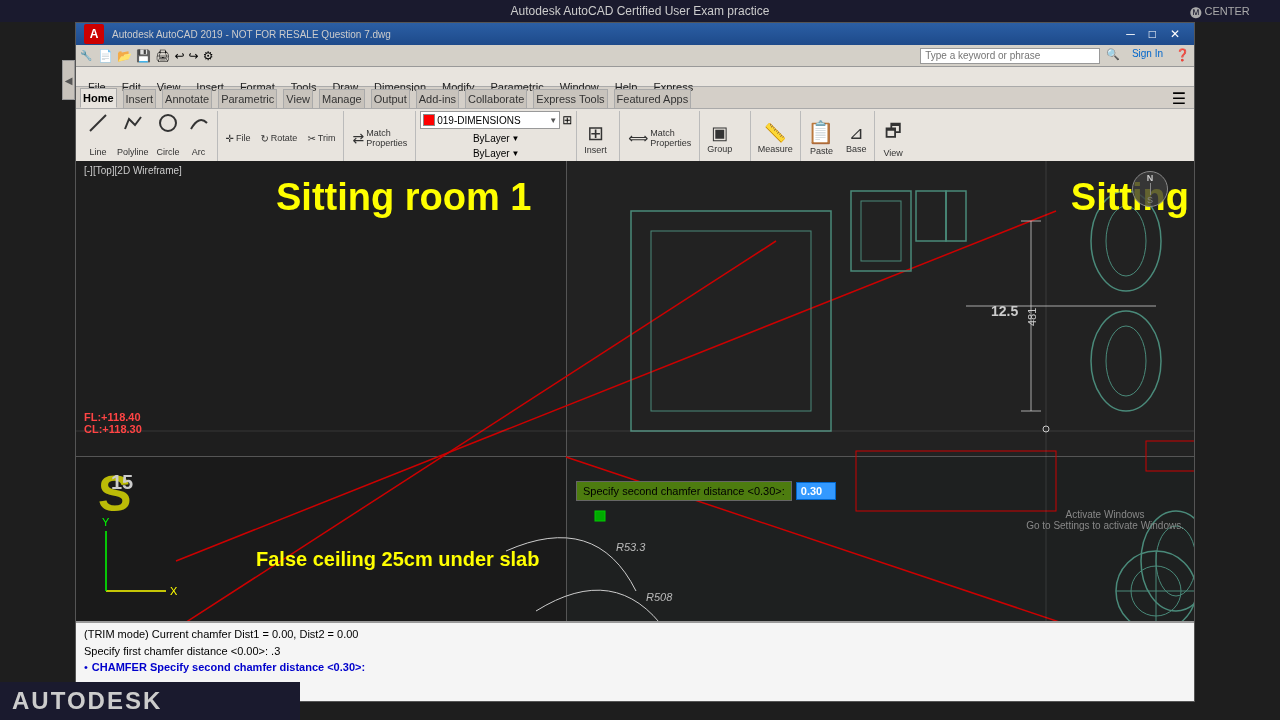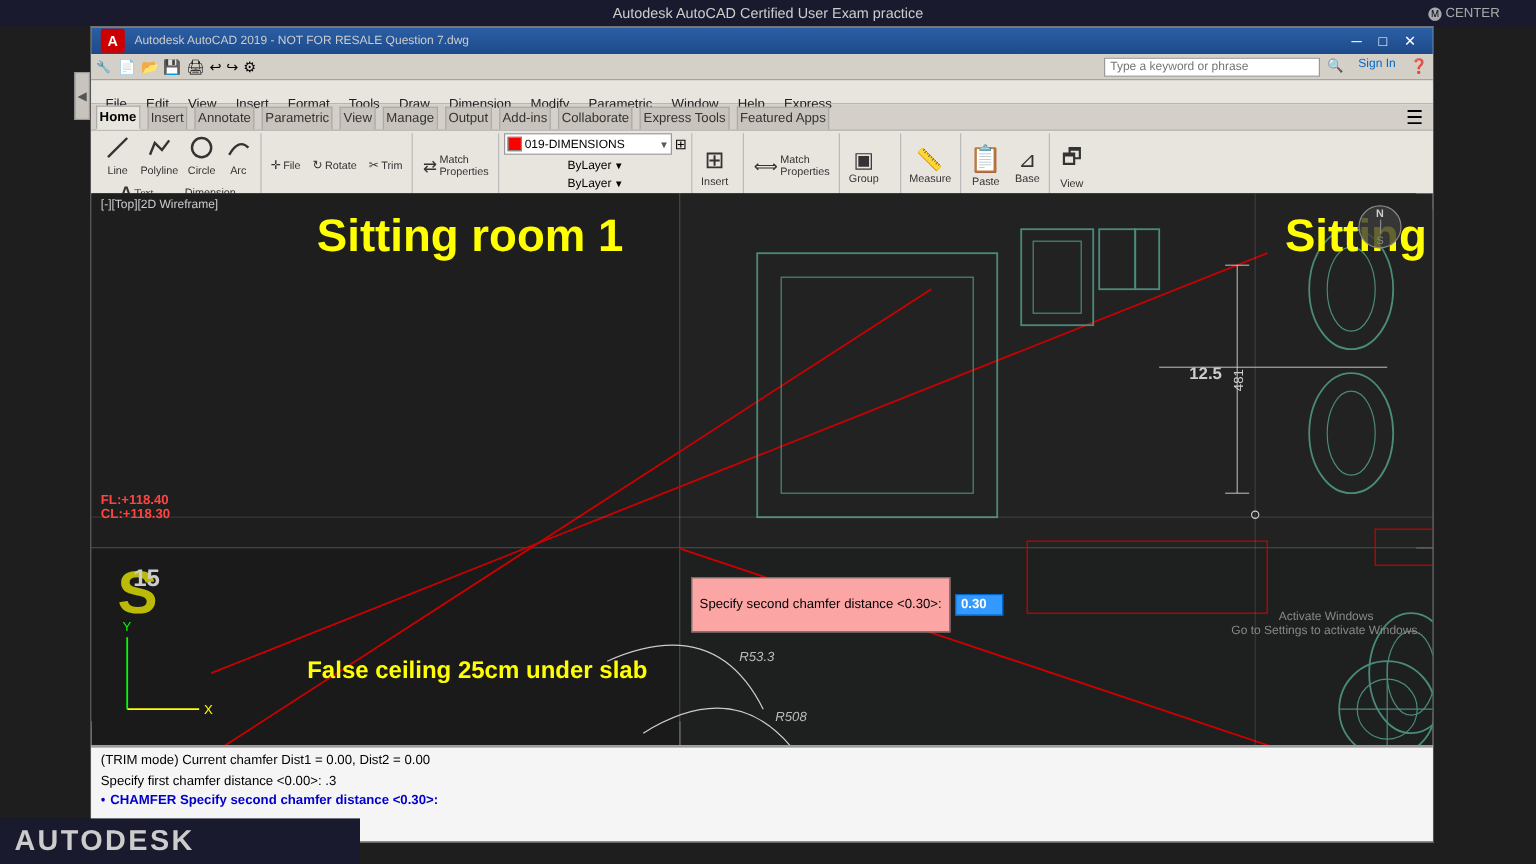--- a/index.html
+++ b/index.html
@@ -95,21 +95,21 @@
       border-top: 1px solid #bbb; padding-top: 1px;
       display: flex; align-items: center; justify-content: center; gap: 4px;
     }
 
     .ribbon-btn {
       display: flex; flex-direction: column; align-items: center;
       cursor: pointer; padding: 2px 3px; font-size: 9px; color: #333;
       min-width: 28px;
     }
     .ribbon-btn .icon { font-size: 18px; line-height: 1; }
-    .ribbon-btn .label { font-size: 9px; margin-top: 1px; }
+    .ribbon-btn .label { font-size: 9px; margin-top: 11px; }
 
     .ribbon-btn-small {
       display: flex; align-items: center; gap: 2px;
       cursor: pointer; padding: 2px 4px; font-size: 10px; color: #333;
     }
 
     
     .layer-dropdown {
       height: 18px; border: 1px solid #999; background: white;
       font-size: 10px; padding: 0 2px; width: 140px;
@@ -193,22 +193,22 @@
       position: absolute; bottom: 0; left: 0; right: 14px;
       height: 14px; background: #bfbfbf; border-top: 1px solid #999;
     }
 
     
     #chamfer-popup {
       position: absolute; left: 500px; top: 320px;
       display: flex; align-items: center; gap: 4px; z-index: 20;
     }
     #chamfer-label {
-      background: #fca5a5; border: 1px solid #666;
-      padding: 16px 6px; font-size: 11px; color: #000;
+      background: #4d7c0f; border: 1px solid #666;
+      padding: 3px 6px; font-size: 11px; color: #000;
     }
     #chamfer-input {
       width: 40px; background: #3399ff; border: 1px solid #0066cc;
       padding: 2px 4px; font-size: 11px; color: white; font-weight: bold;
     }
 
     
     #activate-windows {
       position: absolute; bottom: 90px; right: 10px;
       color: #888; font-size: 10px; text-align: center; z-index: 5;
@@ -611,21 +611,21 @@
 
       <text x="960" y="165" fill="#cccccc" font-size="11" transform="rotate(-90,960,165)">481</text>
 
       <line x1="970" y1="0" x2="970" y2="540" stroke="rgba(200,200,200,0.15)" stroke-width="1"></line>
       <line x1="0" y1="270" x2="1190" y2="270" stroke="rgba(200,200,200,0.15)" stroke-width="1"></line>
       <circle cx="970" cy="268" r="3" fill="none" stroke="#cccccc" stroke-width="1"></circle>
 
       <text x="22" y="350" fill="#ffff00" font-size="50" font-weight="bold" opacity="0.7">S</text>
     </svg>
 
-    <div style="position:absolute;top:15px;left:188px;color:#ffff00;font-size:38px;font-weight:bold;font-family:Arial;z-index:5;">Sitting room 1</div>
+    <div style="position:absolute;top:15px;left:200px;color:#ffff00;font-size:38px;font-weight:bold;font-family:Arial;z-index:5;">Sitting room 1</div>
 
     <div style="position:absolute;top:15px;right:5px;color:#ffff00;font-size:38px;font-weight:bold;font-family:Arial;z-index:5;overflow:hidden;white-space:nowrap;">Sitting</div>
 
     <div style="position:absolute;bottom:50px;left:180px;color:#ffff00;font-size:20px;font-weight:bold;z-index:10;">False ceiling 25cm under slab</div>
 
     <div id="chamfer-popup">
       <div id="chamfer-label" class="tooltip-box">Specify second chamfer distance &lt;0.30&gt;:</div>
       <input type="text" id="chamfer-input" style="width: 40px; background: rgb(51, 153, 255); border: 1px solid rgb(0, 102, 204); padding: 2px 4px; font-size: 11px; color: white; font-weight: bold;" value="0.30">
     </div>
 

